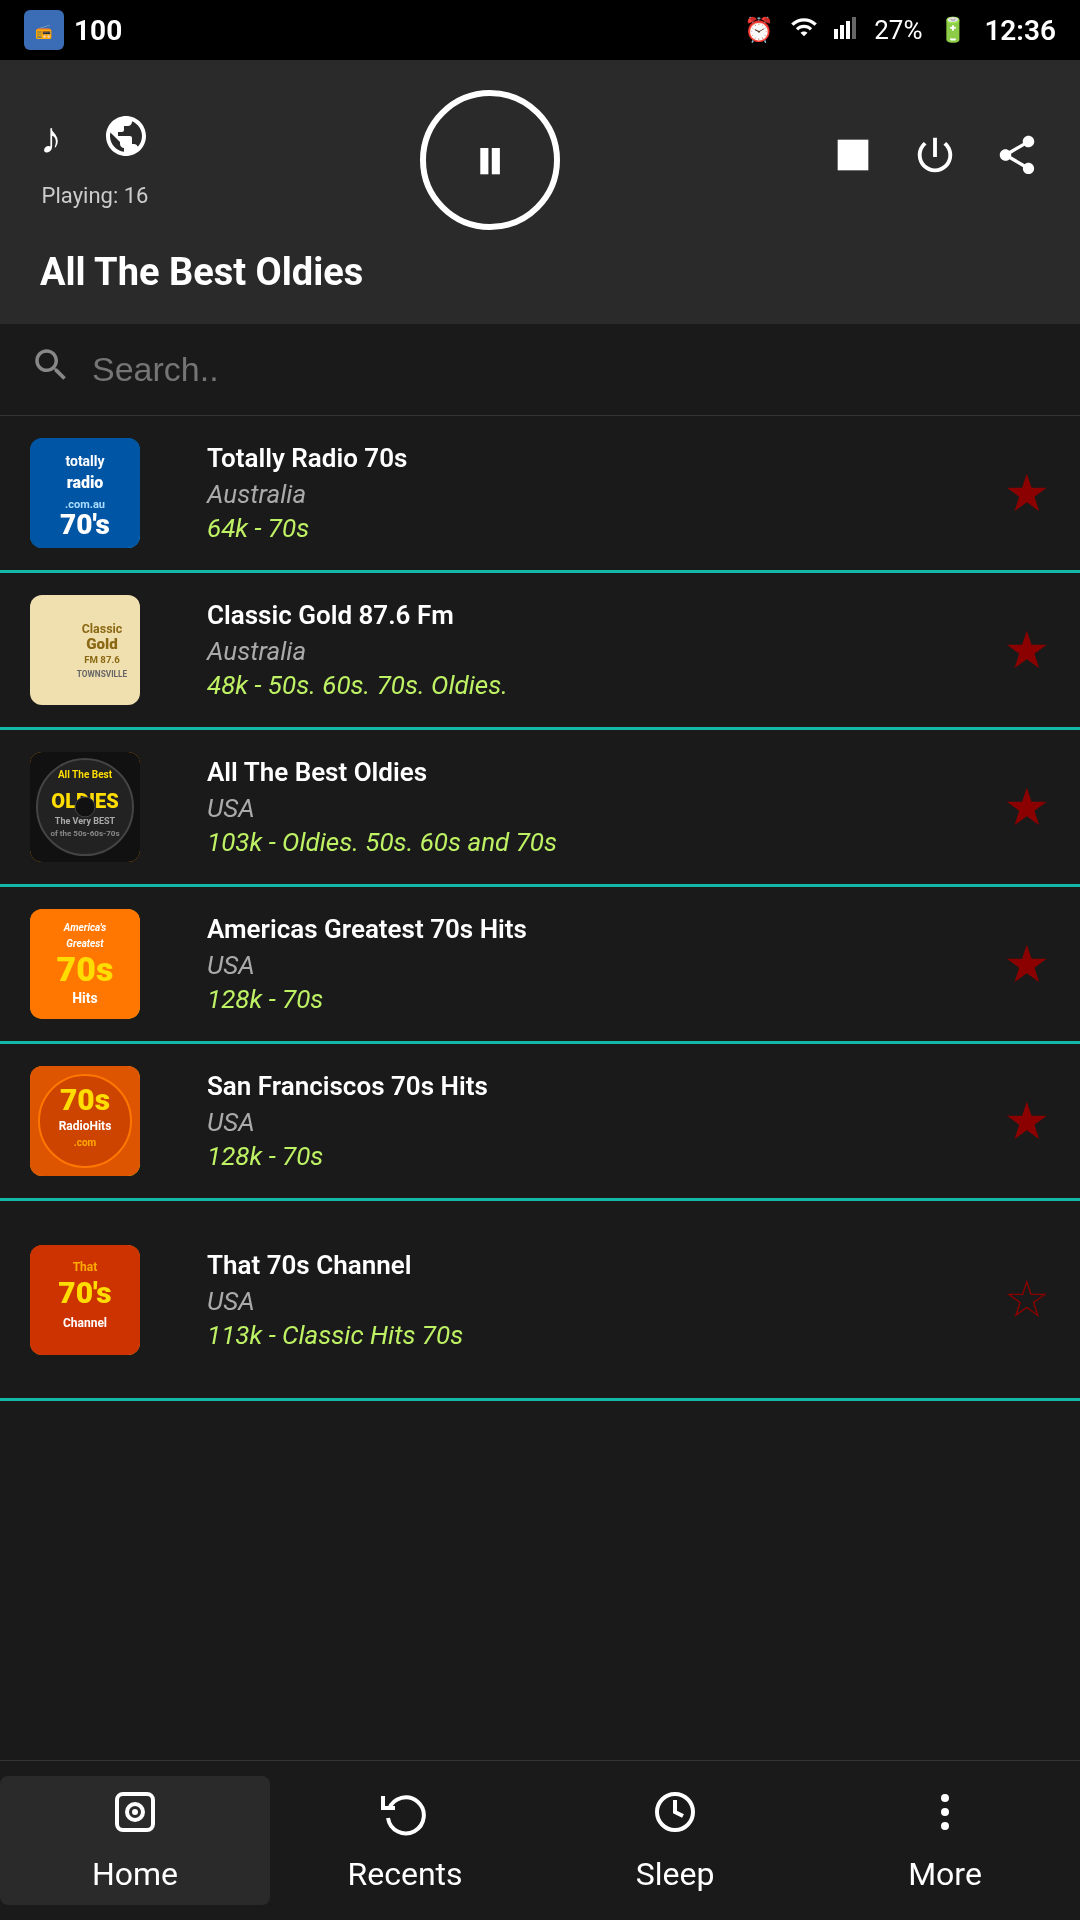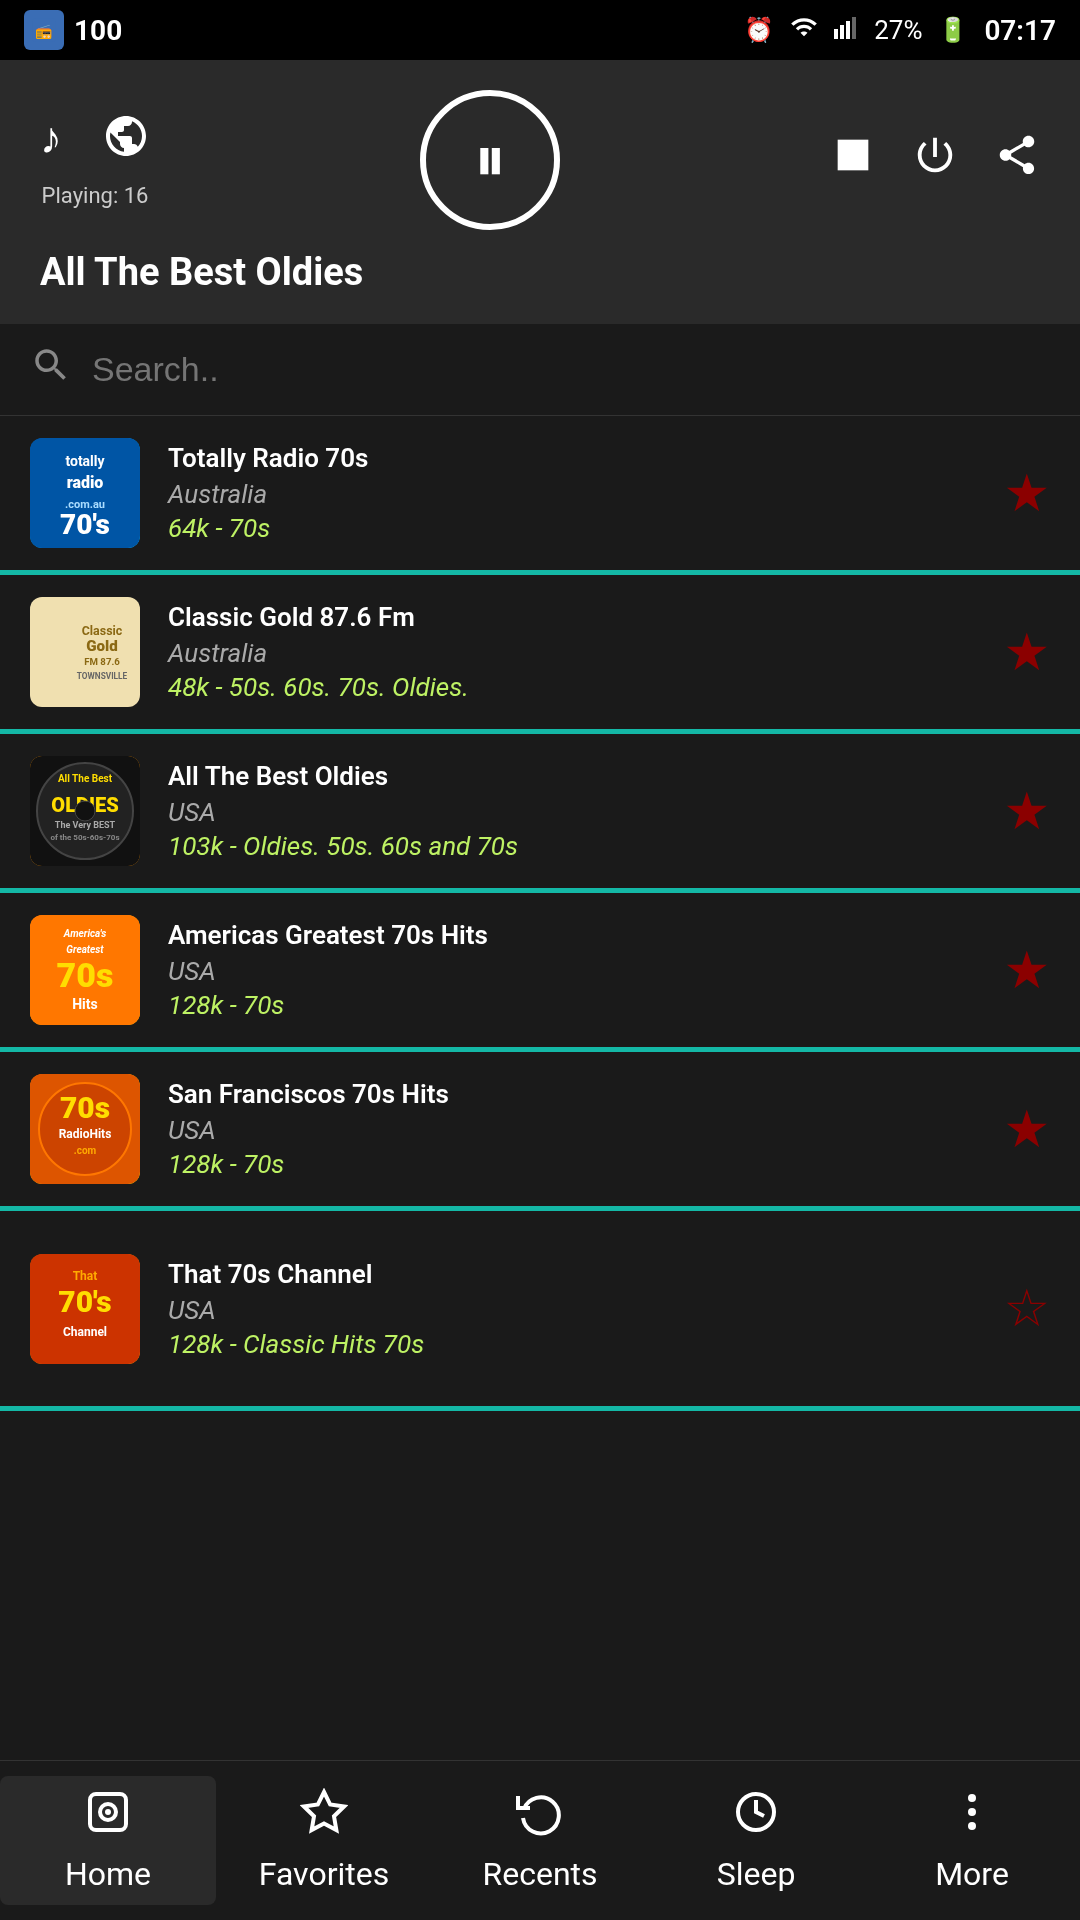--- a/index.html
+++ b/index.html
@@ -153,23 +153,24 @@
 
     
     .station-list {
       overflow-y: auto;
       height: calc(1920px - 60px - 280px - 80px - 160px);
     }
     .station-item {
       display: flex;
       align-items: center;
       padding: 22px 30px;
-      border-bottom: 5px solid #14b8a6;
+      border-bottom: 3px solid #14b8a6;
       cursor: pointer;
       background: #1a1a1a;
+      gap: 39px;
     }
     .station-logo {
       width: 110px;
       height: 110px;
       border-radius: 12px;
       flex-shrink: 0;
       display: flex;
       align-items: center;
       justify-content: center;
       font-size: 20px;
@@ -288,21 +289,21 @@
     <span>
       <svg width="24" height="28" viewBox="0 0 24 24" fill="white">
         <rect x="0" y="14" width="4" height="10" fill="white"></rect>
         <rect x="6" y="10" width="4" height="14" fill="white"></rect>
         <rect x="12" y="6" width="4" height="18" fill="white"></rect>
         <rect x="18" y="2" width="4" height="22" fill="white" opacity="0.4"></rect>
       </svg>
     </span>
     <span style="font-size:26px;">27%</span>
     <span>🔋</span>
-    <span class="status-time">07:17</span>
+    <span class="status-time">12:36</span>
   </div>
 </div>
 
 <div class="player-header">
   <div class="player-controls-row">
 
     <div class="player-left-icons">
       <div class="player-icon-group">
         <span class="player-icon">♪</span>
         <span class="player-icon">
@@ -450,48 +451,40 @@
       <svg width="110" height="110" viewBox="0 0 110 110">
         <rect width="110" height="110" rx="12" fill="#cc3300"></rect>
         <text x="55" y="26" text-anchor="middle" font-size="12" fill="#ffaa00">That</text>
         <text x="55" y="58" text-anchor="middle" font-size="30" font-weight="900" fill="#ffdd00">70's</text>
         <text x="55" y="82" text-anchor="middle" font-size="12" fill="white">Channel</text>
       </svg>
     </div>
     <div class="station-info">
       <div class="station-name">That 70s Channel</div>
       <div class="station-country">USA</div>
-      <div class="station-details">128k - Classic Hits 70s</div>
+      <div class="station-details">113k - Classic Hits 70s</div>
     </div>
     <span class="star-icon star-outline">☆</span>
   </div>
 
 </div>
 
 <div class="bottom-nav">
 
   <div class="nav-item active">
     <span class="nav-icon">
       <svg width="48" height="48" viewBox="0 0 24 24" fill="white">
         <rect x="3" y="3" width="18" height="18" rx="3" fill="none" stroke="white" stroke-width="2"></rect>
         <circle cx="12" cy="12" r="4" fill="none" stroke="white" stroke-width="2"></circle>
         <circle cx="12" cy="12" r="1.5" fill="white"></circle>
       </svg>
     </span>
     <span class="nav-label">Home</span>
   </div>
 
-  <div class="nav-item">
-    <span class="nav-icon">
-      <svg width="48" height="48" viewBox="0 0 24 24" fill="none" stroke="white" stroke-width="2">
-        <polygon points="12,2 15.09,8.26 22,9.27 17,14.14 18.18,21.02 12,17.77 5.82,21.02 7,14.14 2,9.27 8.91,8.26"></polygon>
-      </svg>
-    </span>
-    <span class="nav-label">Favorites</span>
-  </div>
 
   <div class="nav-item">
     <span class="nav-icon">
       <svg width="48" height="48" viewBox="0 0 24 24" fill="none" stroke="white" stroke-width="2">
         <polyline points="1,4 1,10 7,10"></polyline>
         <path d="M3.51 15a9 9 0 1 0 .49-4.5"></path>
       </svg>
     </span>
     <span class="nav-label">Recents</span>
   </div>

